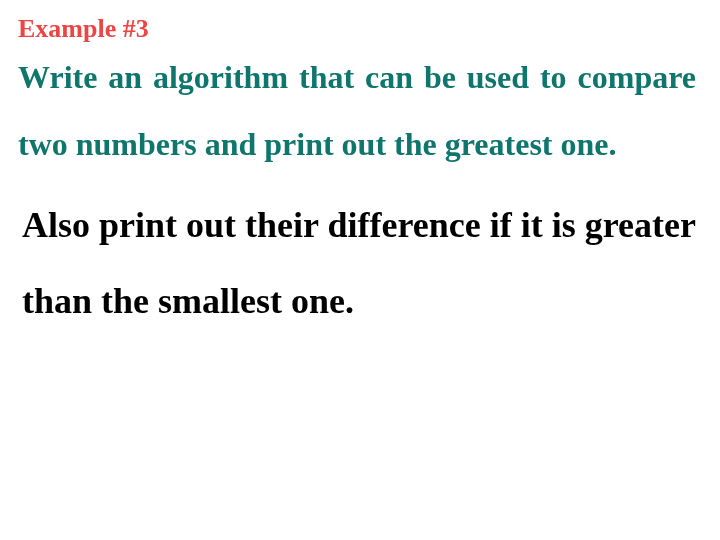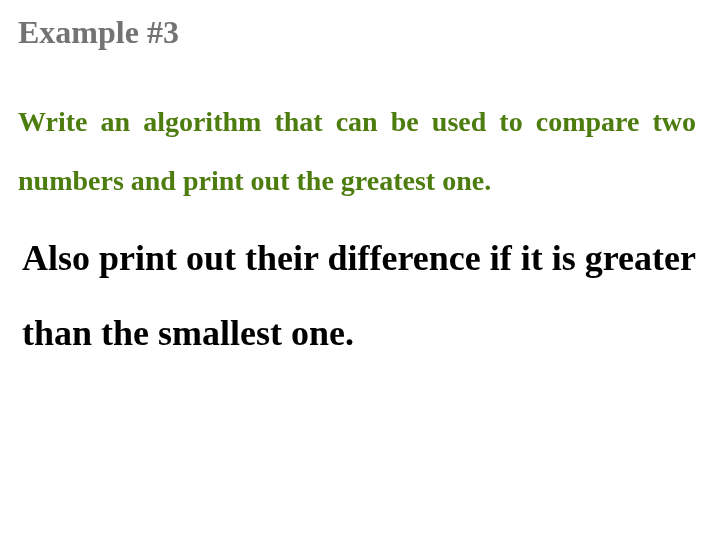--- a/index.html
+++ b/index.html
@@ -9,30 +9,29 @@
     }
     body {
       width: 720px;
       height: 540px;
       background: #ffffff;
       font-family: "Times New Roman", Times, serif;
       padding: 10px 18px;
       overflow: hidden;
     }
     .heading {
-      color: #737373;
+      color: #ef4444;
       font-weight: bold;
-      font-size: 32px;
-      margin-bottom: 42px;
+      font-size: 26px;
       margin-top: 4px;
     }
     .para1 {
-      color: #4d7c0f;
+      color: #0f766e;
       font-weight: bold;
-      font-size: 28px;
+      font-size: 32px;
       line-height: 2.1;
       text-align: justify;
       margin-bottom: 10px;
       padding-right: 6px;
     }
     .para2 {
       color: #000000;
       font-weight: bold;
       font-size: 36px;
       line-height: 2.1;

